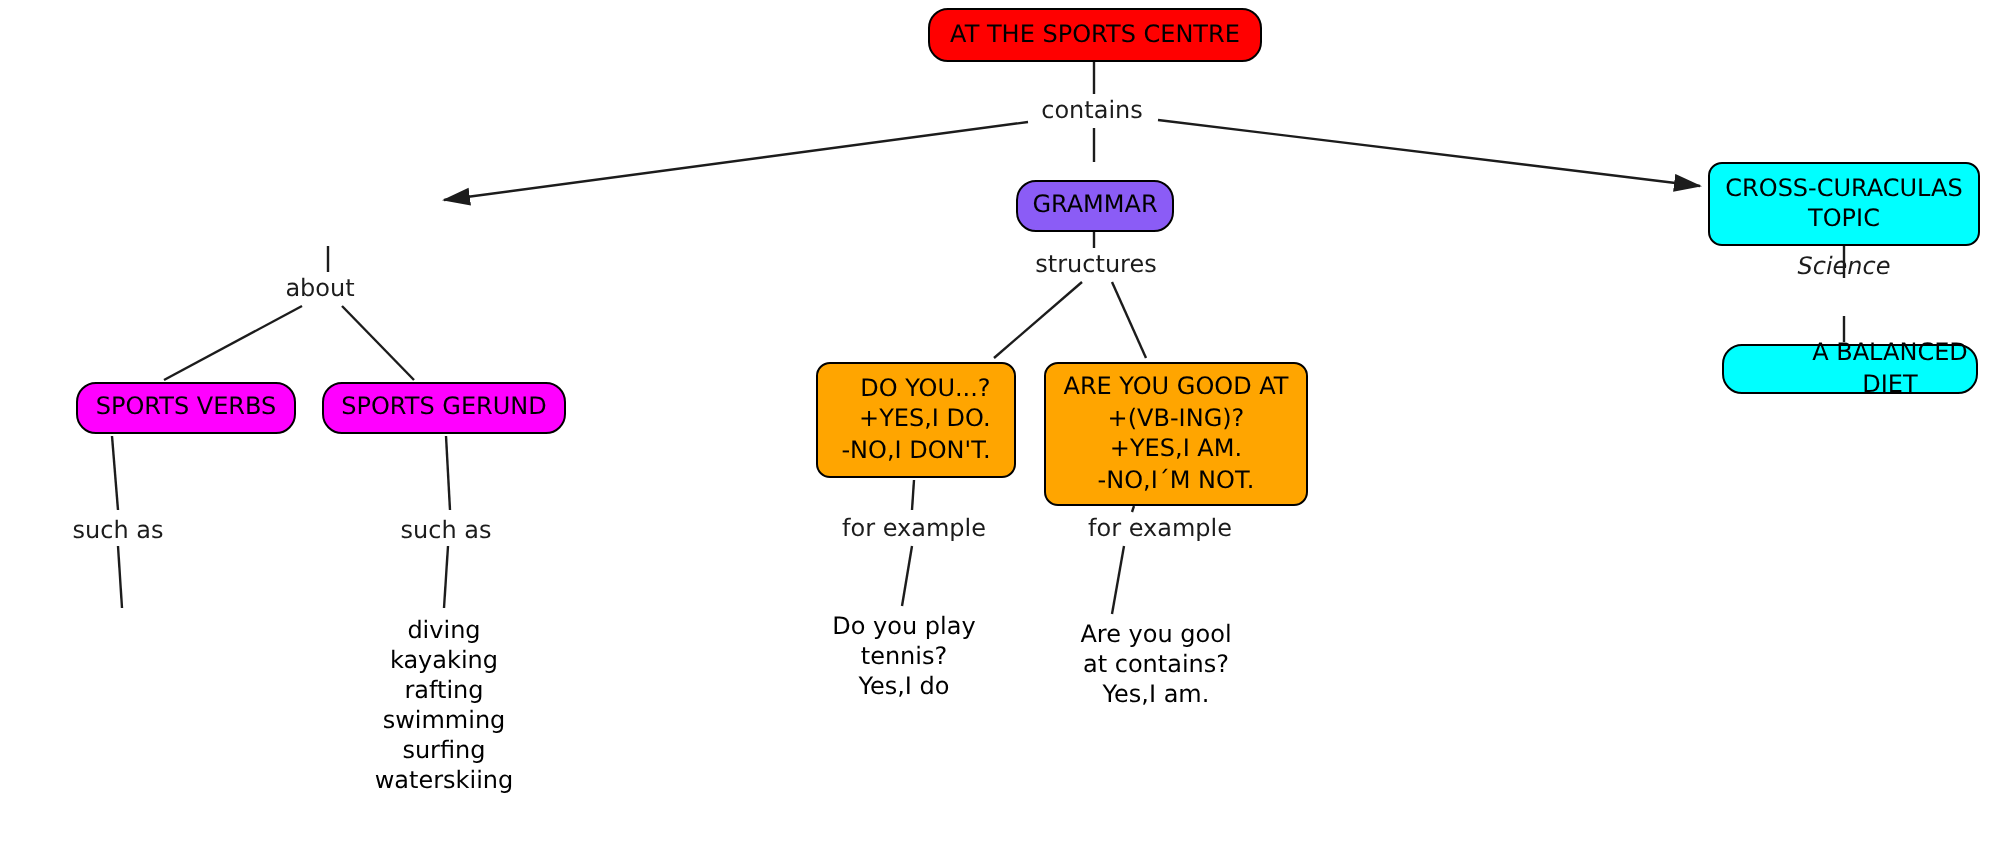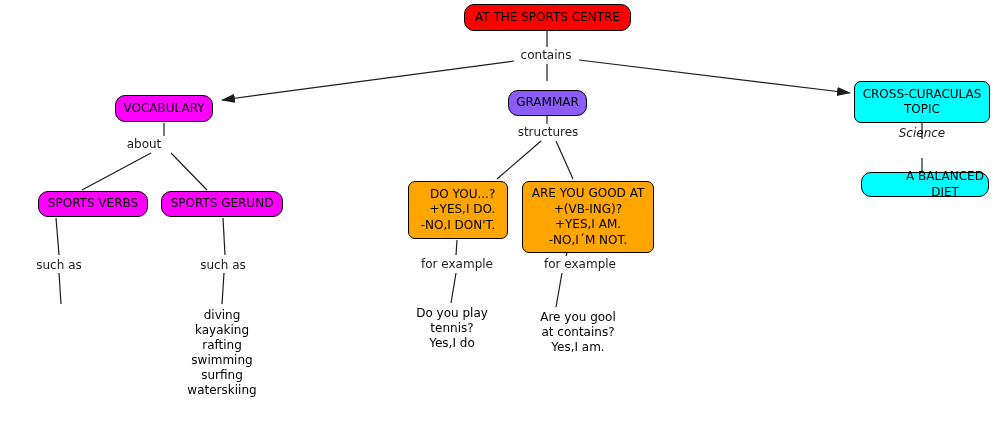--- a/index.html
+++ b/index.html
@@ -92,21 +92,20 @@
 
     <line x1="567" y1="253" x2="566" y2="256"></line>
     <line x1="562" y1="273" x2="556" y2="307"></line>
 
     <line x1="922" y1="123" x2="922" y2="139"></line>
     <line x1="922" y1="158" x2="922" y2="171"></line>
   </svg>
 
   <div class="node r10" style="left: 464px; top: 4px; width: 167px; height: 27px; background-color: rgb(255, 0, 0);">AT THE SPORTS CENTRE</div>
 
-  <div class="node r10" style="left: 115px; top: 95px; width: 98px; height: 27px; background-color: rgb(255, 0, 255);">VOCABULARY</div>
 
   <div class="node r10" style="left: 508px; top: 90px; width: 79px; height: 26px; background-color: #8b5cf6;">GRAMMAR</div>
 
   <div class="node r12" style="left: 854px; top: 81px; width: 136px; height: 42px; background-color: rgb(0, 255, 255);">CROSS-CURACULAS
 TOPIC</div>
 
   <div class="node r10" style="left: 2px; top: 191px; width: 110px; height: 26px; background-color: rgb(255, 0, 255); margin-left: 36px;">SPORTS VERBS</div>
 
   <div class="node r10" style="left: 161px; top: 191px; width: 122px; height: 26px; background-color: rgb(255, 0, 255);">SPORTS GERUND</div>
 
@@ -116,21 +115,21 @@
 
   <div class="node r12" style="left: 522px; top: 181px; width: 132px; height: 72px; background-color: rgb(255, 165, 0);">ARE YOU GOOD AT
 +(VB-ING)?
 +YES,I AM.
 -NO,I´M NOT.</div>
 
   <div class="node r10" style="left: 861px; top: 172px; width: 128px; height: 25px; background-color: rgb(0, 255, 255); padding-left: 40px;">A BALANCED DIET</div>
 
   <div class="edge-label" style="left:546px; top:48px;">contains</div>
 
-  <div class="edge-label" style="left:144px; top:137px;text-align:center;">about</div>
+  <div class="edge-label" style="left:160px; top:137px;text-align:center;">about</div>
 
   <div class="edge-label" style="left:548px; top:125px;">structures</div>
 
   <div class="edge-label" style="left:922px; top:126px;font-style:italic;">Science</div>
 
   <div class="edge-label" style="left:59px; top:258px;">such as</div>
 
   <div class="edge-label" style="left:223px; top:258px;">such as</div>
 
   <div class="edge-label" style="left:457px; top:257px;">for example</div>

